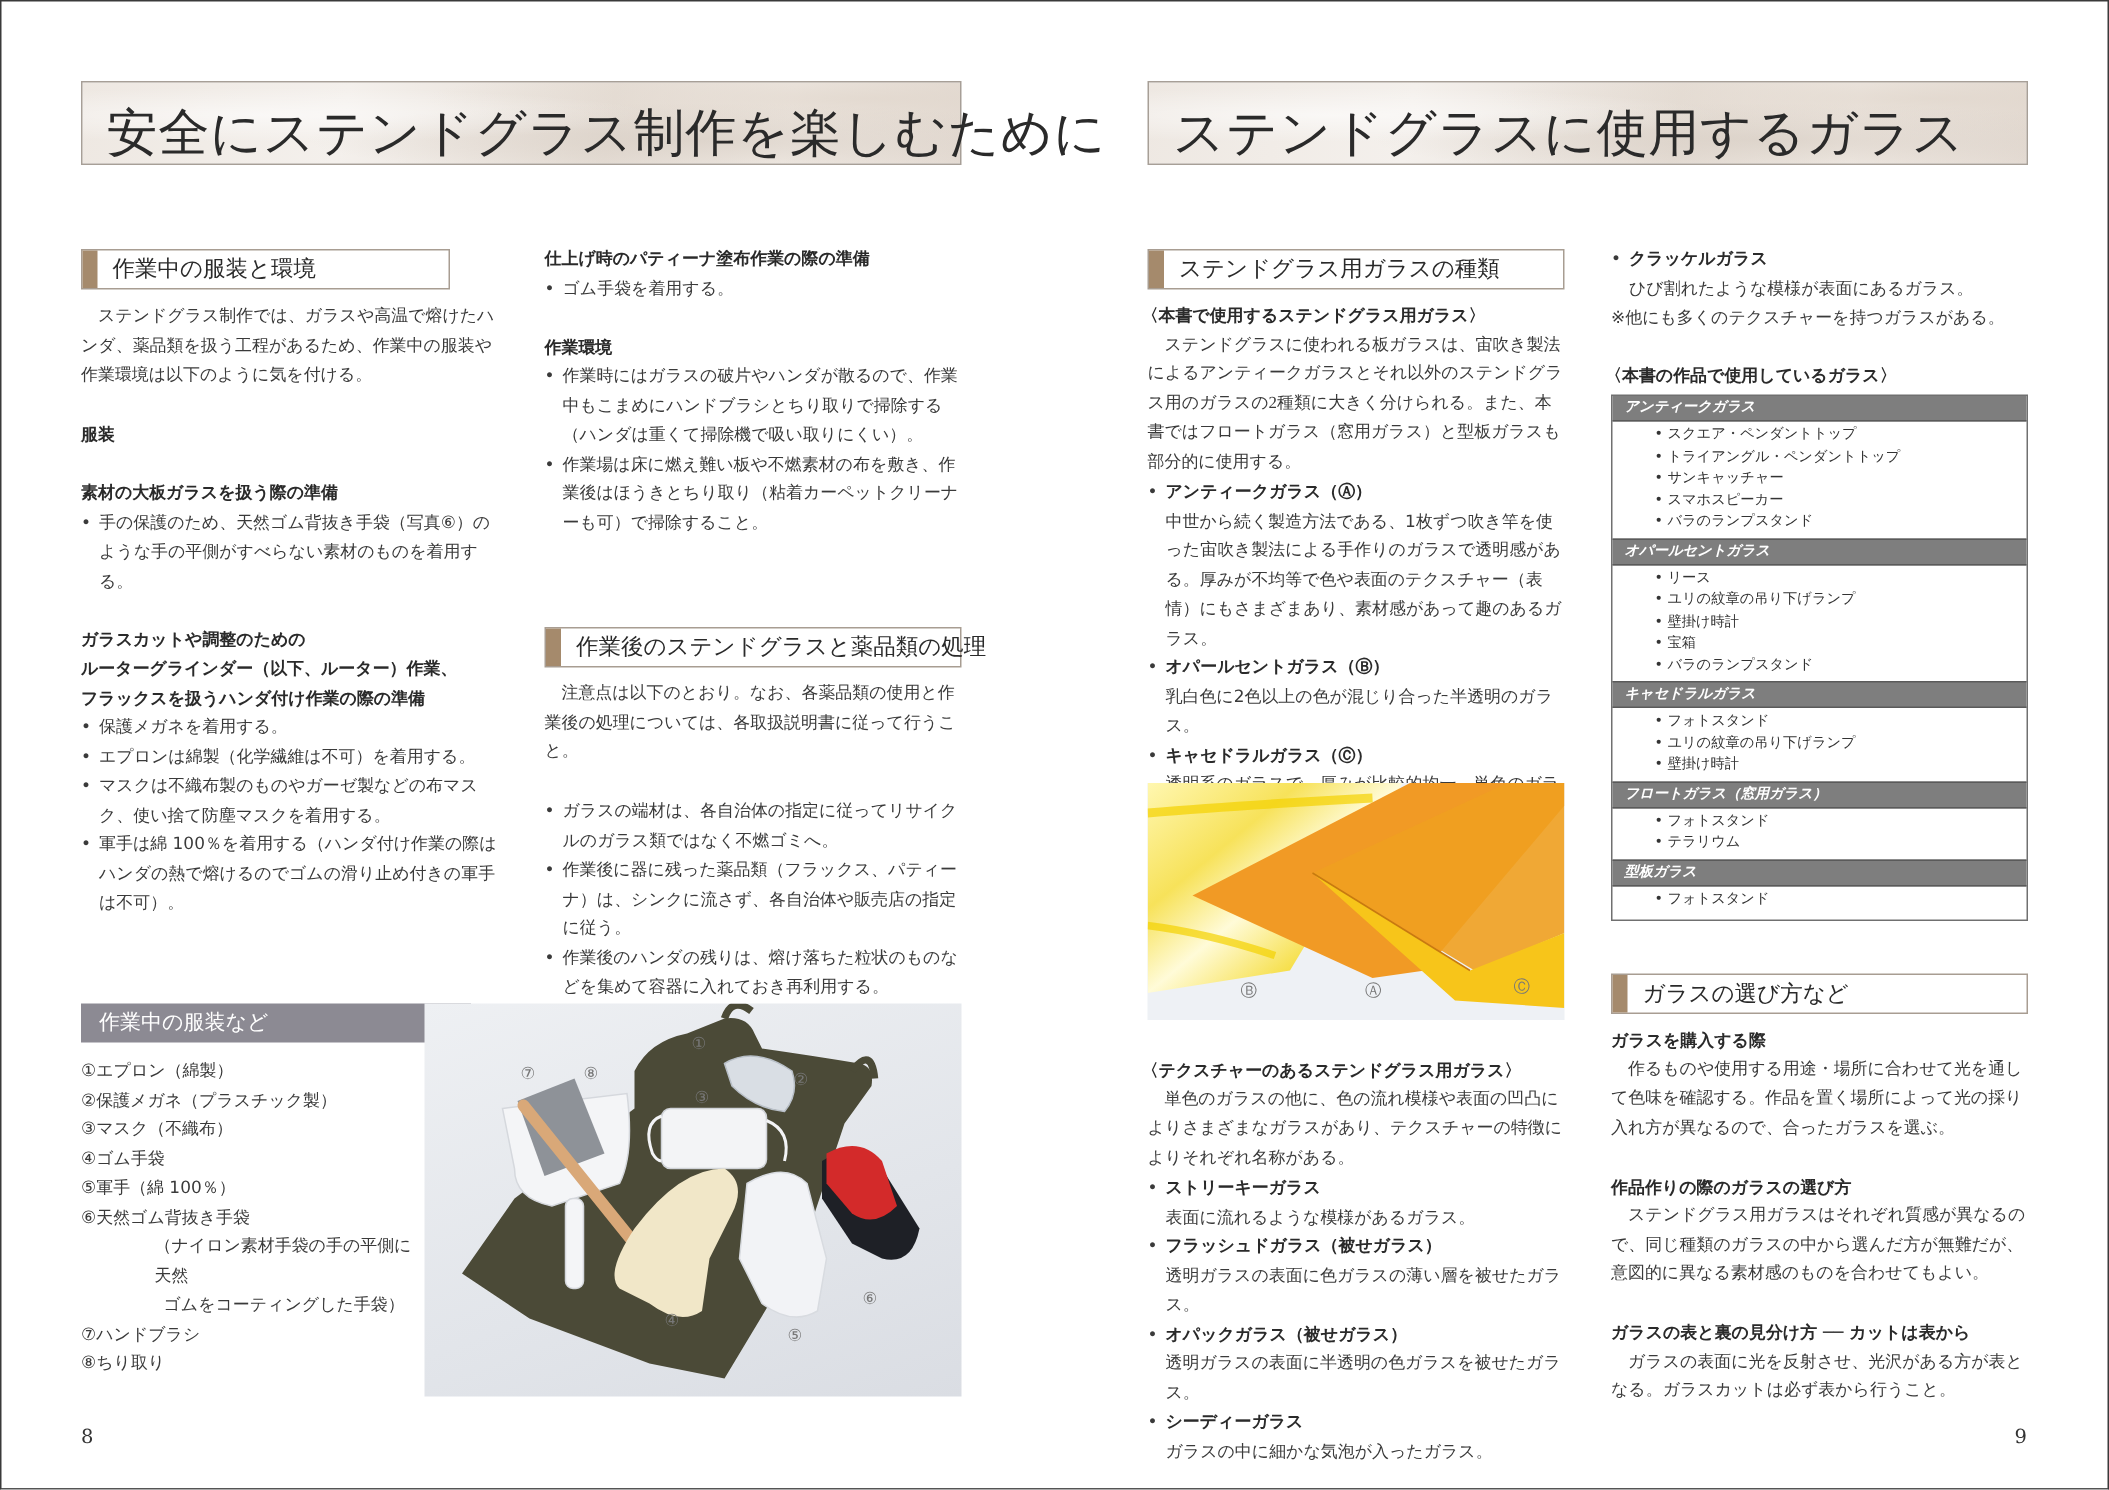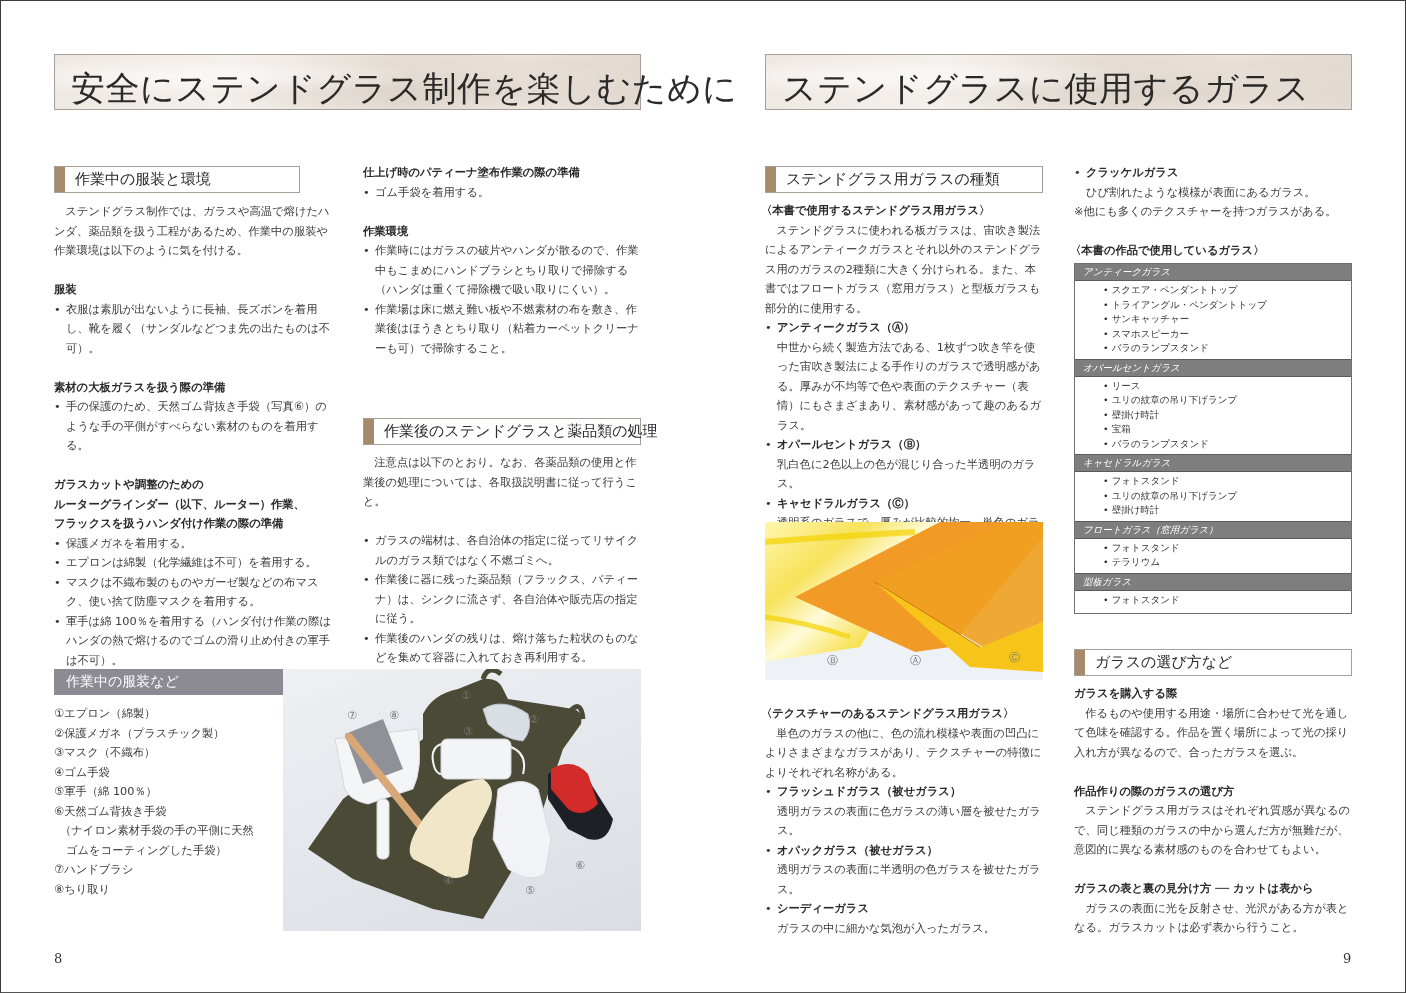--- a/index.html
+++ b/index.html
@@ -30,37 +30,37 @@
   .sec-head {
     position:absolute; height:27px; border:1px solid #a89d92; box-sizing:border-box; background:#fff;
   }
   .sec-head .bar { position:absolute; left:0; top:0; bottom:0; width:10px; background:#a58a6c; }
   .sec-head .txt { position:absolute; left:20px; top:3px; font-size:15px; color:#2a2a2a; white-space:nowrap; }
   .gray-head {
     position:absolute; height:26px; background:#8c8a93; color:#fff; font-size:14px;
     box-sizing:border-box; padding:4px 12px;
   }
   .body-text { font-size:11.3px; line-height:19.5px; color:#3a3a3a; }
-  .para { text-indent:1em; margin:0; }
+  .para { text-indent:1em; margin:0;font-family:Liberation Serif, serif; }
   .h-sub { font-weight:bold; font-size:11.3px; line-height:19.5px; color:#2a2a2a; margin:0; }
   ul.bul { list-style:none; margin:0; padding:0; }
   ul.bul li { position:relative; padding-left:12px; margin:0; }
   ul.bul li::before { content:"•"; position:absolute; left:0; top:0; }
   .gap { height:19.5px; }
   .item-head { font-weight:bold; color:#2a2a2a; }
 
   .legend-list { font-size:11.3px; line-height:19.5px; color:#3a3a3a; margin:0; padding:0; list-style:none; }
-  .legend-list li.cont { padding-left:12px; }
+  .legend-list li.cont { padding-left:12px;margin-left:43px; }
 
   .photo { position:absolute; overflow:hidden; }
   .page-num { position:absolute; font-size:13px; font-family:"DejaVu Serif", serif; color:#333; }
 
   .glass-table { position:absolute; border:1px solid #707070; box-sizing:border-box; background:#fff; }
   .gt-head {
-    background:#7e7e7e; color:#fff; font-size:9.5px; font-weight:normal; font-style:italic;
+    background:#7e7e7e; color:#fff; font-size:9.5px; font-weight:bold; font-style:italic;
     height:16px; line-height:16px; padding-left:8px;
     border-top:1px solid #5a5a5a; border-bottom:1px solid #5a5a5a;
   }
   .gt-list { list-style:none; margin:0; padding:2px 0 3px 28px; font-size:9.5px; line-height:14.5px; color:#333; }
   .gt-list li::before { content:"• "; }
 
   .circ { position:absolute; font-size:11px; color:#777; }
 </style>
 </head>
 <body>
@@ -73,23 +73,20 @@
 
 <div class="sec-head" style="left:54px; top:166px; width:246px;">
   <div class="bar"></div>
   <div class="txt">作業中の服装と環境</div>
 </div>
 
 <div class="abs body-text" style="left:54px; top:202px; width:280px;">
   <p class="para">ステンドグラス制作では、ガラスや高温で熔けたハンダ、薬品類を扱う工程があるため、作業中の服装や作業環境は以下のように気を付ける。</p>
   <div class="gap"></div>
   <p class="h-sub">服装</p>
-  <ul class="bul">
-    <li>衣服は素肌が出ないように長袖、長ズボンを着用し、靴を履く（サンダルなどつま先の出たものは不可）。</li>
-  </ul>
   <div class="gap"></div>
   <p class="h-sub">素材の大板ガラスを扱う際の準備</p>
   <ul class="bul">
     <li>手の保護のため、天然ゴム背抜き手袋（写真⑥）のような手の平側がすべらない素材のものを着用する。</li>
   </ul>
   <div class="gap"></div>
   <p class="h-sub">ガラスカットや調整のための</p>
   <p class="h-sub">ルーターグラインダー（以下、ルーター）作業、</p>
   <p class="h-sub">フラックスを扱うハンダ付け作業の際の準備</p>
   <ul class="bul">
@@ -230,20 +227,24 @@
   <span class="circ" style="left:62px; top:131px;">Ⓑ</span>
   <span class="circ" style="left:145px; top:131px;">Ⓐ</span>
   <span class="circ" style="left:244px; top:128px;">Ⓒ</span>
 </div>
 
 <div class="abs body-text" style="left:765px; top:704px; width:280px;">
   <p class="h-sub" style="margin-left:-4px;">〈テクスチャーのあるステンドグラス用ガラス〉</p>
   <p class="para">単色のガラスの他に、色の流れ模様や表面の凹凸によりさまざまなガラスがあり、テクスチャーの特徴によりそれぞれ名称がある。</p>
   <ul class="bul">
     <li>
+      <span class="item-head">ストリーキーガラス</span><br>
+      <span>表面に流れるような模様があるガラス。</span>
+    </li>
+    <li>
       <span class="item-head">フラッシュドガラス（被せガラス）</span><br>
       <span>透明ガラスの表面に色ガラスの薄い層を被せたガラス。</span>
     </li>
     <li>
       <span class="item-head">オパックガラス（被せガラス）</span><br>
       <span>透明ガラスの表面に半透明の色ガラスを被せたガラス。</span>
     </li>
     <li>
       <span class="item-head">シーディーガラス</span><br>
       <span>ガラスの中に細かな気泡が入ったガラス。</span>

